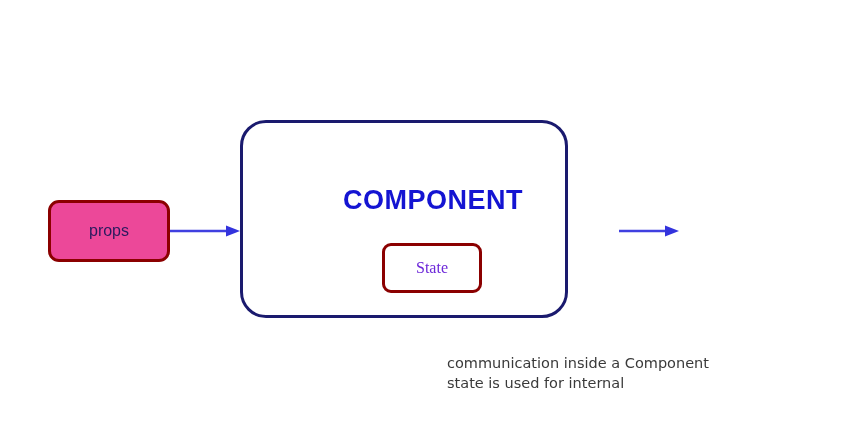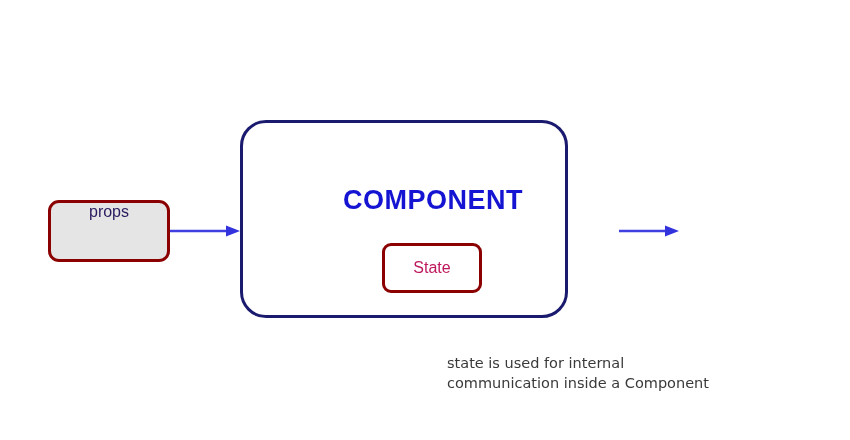--- a/index.html
+++ b/index.html
@@ -57,35 +57,35 @@
     height: 50px;
     box-sizing: border-box;
     border: 3px solid #8b0000;
     border-radius: 9px;
     background: #ffffff;
     display: flex;
     align-items: center;
     justify-content: center;
   }
   .state-label {
-    font-family: Liberation Sans, sans-serif;
+    font-family: Liberation Serif, serif;
     font-size: 16px;
-    color: #be185d;
+    color: #6d28d9;
     white-space: nowrap;
   }
 
   
   .side-box {
     position: absolute;
     box-sizing: border-box;
     border: 3px solid #8b0000;
     border-radius: 11px;
-    background: #e5e5e5;
+    background: #ec4899;
     display: flex;
-    align-items: flex-start;
+    align-items: center;
     justify-content: center;
   }
   .side-box .side-label {
     font-family: "Liberation Sans", sans-serif;
     font-size: 16px;
     color: #2a1a5e;
     white-space: nowrap;
   }
 
   #props-box {
@@ -158,17 +158,17 @@
 
   <div class="arrow" id="arrow-component-dom">
     <svg width="62" height="14" viewBox="0 0 62 14" xmlns="http://www.w3.org/2000/svg" aria-hidden="true">
       <line x1="0" y1="7" x2="48" y2="7" stroke="#4040e0" stroke-width="2.5"></line>
       <polygon points="46,1.5 60,7 46,12.5" fill="#3333dd"></polygon>
     </svg>
   </div>
 
 
   <div class="caption">
+    <div>communication inside a Component</div>
     <div>state is used for internal</div>
-    <div>communication inside a Component</div>
   </div>
 
 </div>
 
 </body></html>

